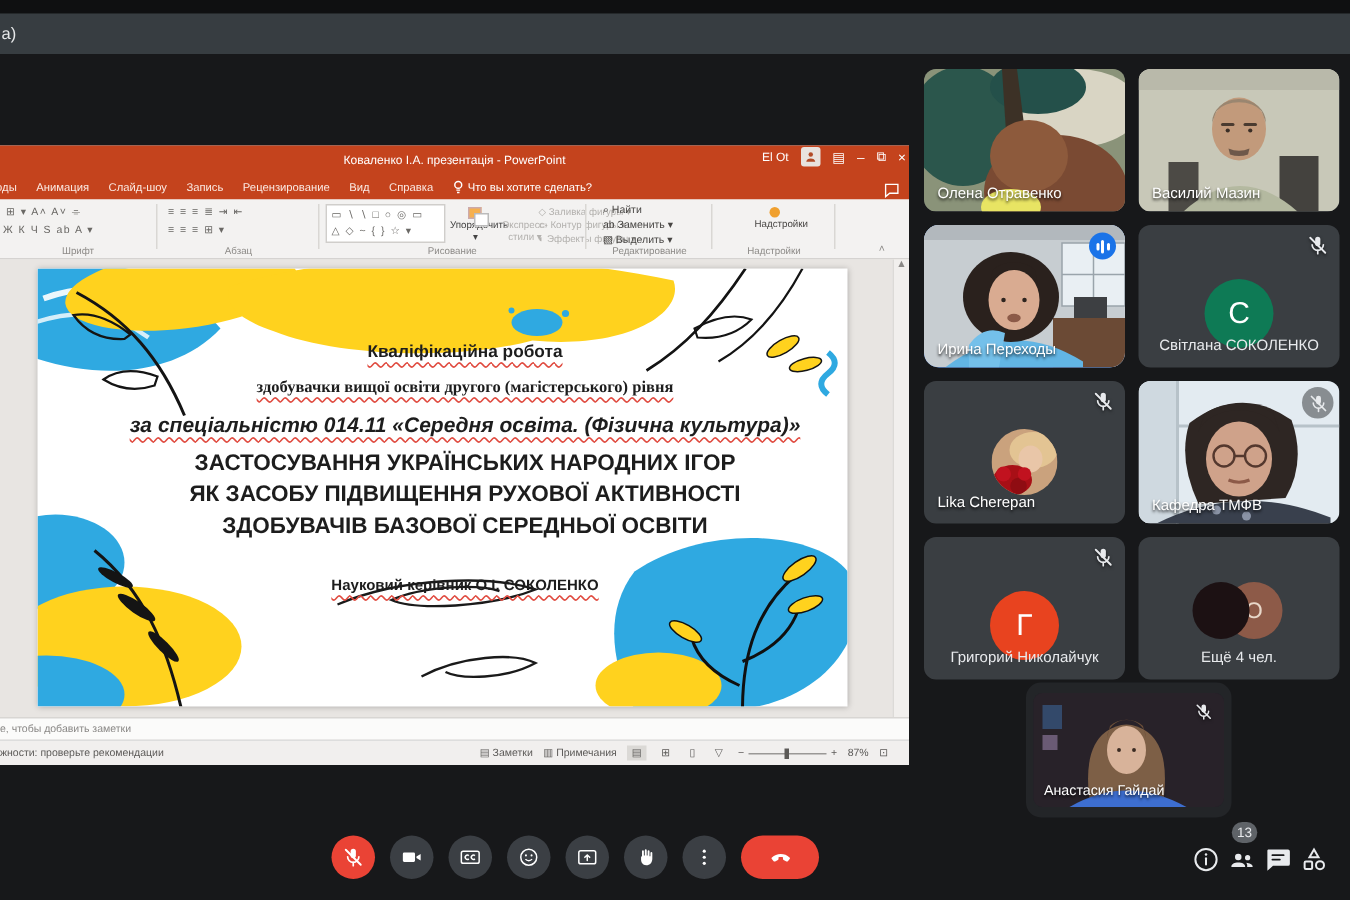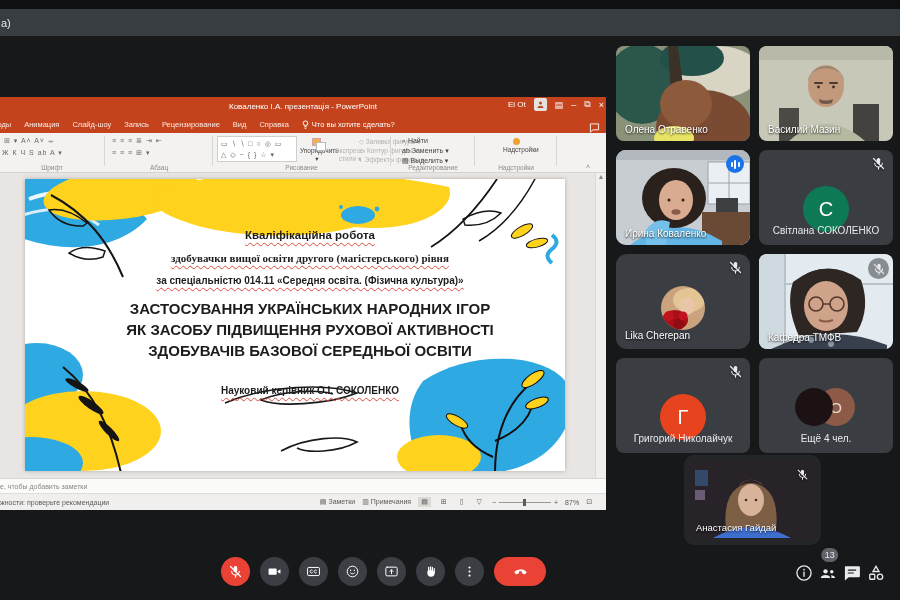--- a/index.html
+++ b/index.html
@@ -278,21 +278,21 @@
           <path d="M398 202 C448 168 532 174 546 212 C552 252 520 288 468 294 L398 294 C382 262 378 228 398 202 Z" fill="#2fa9e1"></path>
           <ellipse cx="414" cy="278" rx="42" ry="22" fill="#ffd21e"></ellipse>
           <path d="M470 294 C470 256 480 226 506 204 M470 262 C490 254 502 242 507 228 M468 278 C450 270 440 260 436 246" stroke="#101010" stroke-width="2" fill="none"></path>
           <ellipse cx="508" cy="200" rx="13" ry="5" fill="#ffd21e" stroke="#101010" stroke-width="1" transform="rotate(-35 508 200)"></ellipse>
           <ellipse cx="512" cy="224" rx="12" ry="4.5" fill="#ffd21e" stroke="#101010" stroke-width="1" transform="rotate(-20 512 224)"></ellipse>
           <ellipse cx="432" cy="242" rx="12" ry="4.5" fill="#ffd21e" stroke="#101010" stroke-width="1" transform="rotate(30 432 242)"></ellipse>
         </svg>
 
         <div class="sline sp" style="top:50px;font-size:11.5px;">Кваліфікаційна робота</div>
         <div class="sline sp" style="top:73px;font-size:11px;font-family:Liberation Serif, serif;">здобувачки вищої освіти другого (магістерського) рівня</div>
-        <div class="sline sp" style="top:96px;font-size:10px;">за спеціальністю 014.11 «Середня освіта. (Фізична культура)»</div>
+        <div class="sline sp" style="top:96px;font-size:14px;font-style:italic;">за спеціальністю 014.11 «Середня освіта. (Фізична культура)»</div>
         <div class="sline" style="top:121px;font-size:15px;">ЗАСТОСУВАННЯ УКРАЇНСЬКИХ НАРОДНИХ ІГОР</div>
         <div class="sline" style="top:142px;font-size:15px;">ЯК ЗАСОБУ ПІДВИЩЕННЯ РУХОВОЇ АКТИВНОСТІ</div>
         <div class="sline" style="top:163px;font-size:15px;">ЗДОБУВАЧІВ БАЗОВОЇ СЕРЕДНЬОЇ ОСВІТИ</div>
         <div class="sline sp" style="top:206px;font-size:10px;">Науковий керівник О.І. СОКОЛЕНКО</div>
       </div>
     </div>
 
     <div class="notesbar">
       <span>е, чтобы добавить заметки</span>
     </div>
@@ -366,35 +366,35 @@
       <circle cx="53" cy="50" r="1.5" fill="#2e241f"></circle>
       <circle cx="67" cy="50" r="1.5" fill="#2e241f"></circle>
       <ellipse cx="60" cy="62" rx="4.5" ry="2.8" fill="#8c5a48"></ellipse>
       <path d="M30 80 q10 -14 24 -8 l-4 23 h-20z" fill="#74c0ea"></path>
     </svg>
     <div class="speakbadge">
       <i style="height:5px;"></i>
         <i style="height:9px;"></i>
         <i style="height:5px;"></i>
     </div>
-    <span class="pname">Ирина Коваленко</span>
+    <span class="pname">Ирина Переходы</span>
   </div>
 
   <div class="tile avatar-tile" style="left:759px;top:150px;">
     <svg class="micoff" viewBox="0 0 24 24" fill="none" stroke="#e8eaed" stroke-width="1.8" stroke-linecap="round">
       <rect x="9.2" y="3" width="5.6" height="10" rx="2.8" fill="#e8eaed" stroke="none"></rect>
       <path d="M6 11.5a6 6 0 0 0 12 0"></path>
         <path d="M12 17.5V21"></path>
         <path d="M4 4l16 16" stroke-width="2"></path>
     </svg>
     <div class="avcircle av-green">С</div>
     <span class="cname">Світлана СОКОЛЕНКО</span>
   </div>
 
-  <div class="tile avatar-tile" style="left:616px;top:254px;border-radius:11px;">
+  <div class="tile avatar-tile" style="left:616px;top:254px;">
     <svg class="micoff" viewBox="0 0 24 24" fill="none" stroke="#e8eaed" stroke-width="1.8" stroke-linecap="round">
       <rect x="9.2" y="3" width="5.6" height="10" rx="2.8" fill="#e8eaed" stroke="none"></rect>
       <path d="M6 11.5a6 6 0 0 0 12 0"></path>
         <path d="M12 17.5V21"></path>
         <path d="M4 4l16 16" stroke-width="2"></path>
     </svg>
     <svg style="position:absolute;left:50%;top:32px;transform:translateX(-50%);" width="44" height="44" viewBox="0 0 44 44">
       <defs>
           <clipPath id="likac">
             <circle cx="22" cy="22" r="22"></circle>

